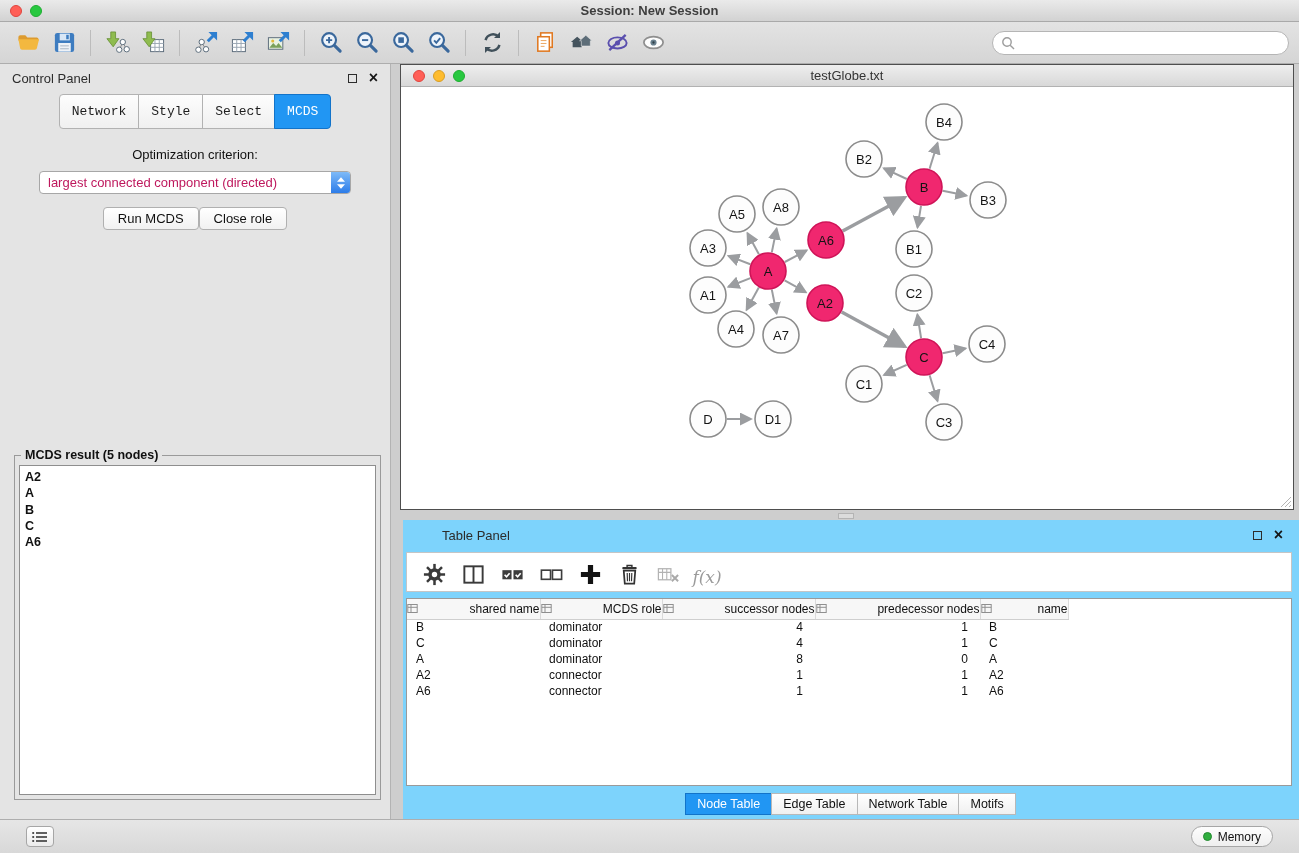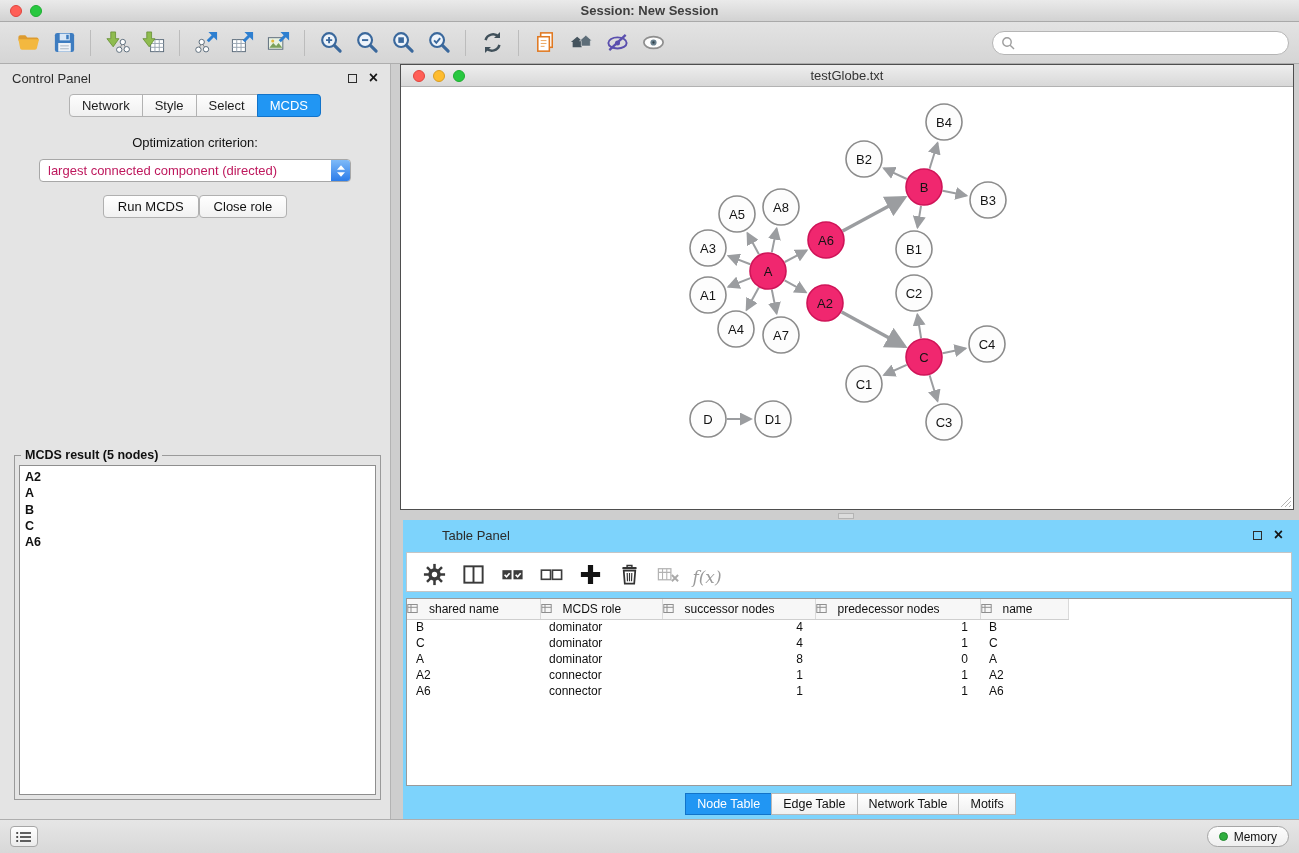--- a/index.html
+++ b/index.html
@@ -32,22 +32,22 @@
   
   .main{position:absolute;top:64px;left:0;right:0;bottom:34px;}
 
   
   .control-panel{position:absolute;left:0;top:0;width:391px;height:100%;background:#e4e4e4;border-right:1px solid #b3b3b3;}
   .panel-header{height:26px;display:flex;align-items:center;padding:2px 12px 0;font-size:13px;color:#2c2c2c;}
   .panel-controls{margin-left:auto;display:flex;align-items:center;gap:12px;}
   .float-icon{width:9px;height:9px;border:1.5px solid #2c2c2c;display:inline-block;}
   .close-icon{font-size:16px;font-weight:bold;color:#151515;line-height:12px;}
   .cp-tabs{display:flex;justify-content:center;margin-top:4px;}
-  .cp-tab{font-size:13px;padding:3px 12px;background:linear-gradient(#fdfdfd,#f0f0f0);
-    border:1px solid #b2b2b2;margin-left:-1px;color:#1d1d1d;}
+  .cp-tab{font-size:13px;padding:9px 12px;background:linear-gradient(#fdfdfd,#f0f0f0);
+    border:1px solid #b2b2b2;margin-left:-1px;color:#1d1d1d;font-family:Liberation Mono, monospace;}
   .cp-tab:first-child{border-radius:4px 0 0 4px;margin-left:0;}
   .cp-tab:last-child{border-radius:0 4px 4px 0;}
   .cp-tab.active{background:var(--accent,#2196f3);border-color:#1273c9;color:#fff;}
   .opt-label{text-align:center;font-size:13px;color:#101010;margin-top:18px;}
   .dropdown{width:312px;height:23px;margin:9px auto 0;background:#fff;border:1px solid #a7a7a7;border-radius:4px;
     display:flex;align-items:center;overflow:hidden;}
   .dd-text{flex:1;font-size:13px;padding-left:8px;color:#be185d;white-space:nowrap;}
   .dd-stepper{width:19px;height:100%;background:linear-gradient(#7ebaf8,#2c7ce9);
     display:flex;flex-direction:column;align-items:center;justify-content:center;gap:2px;}
   .cp-buttons{display:flex;justify-content:center;margin-top:13px;}
@@ -75,32 +75,32 @@
   .tp-header{height:26px;display:flex;align-items:center;padding:4px 16px 0 14px;font-size:13px;color:#2c2c2c;}
   .table-toolbar{position:absolute;left:3px;right:7px;top:32px;height:40px;background:#fff;
     border:1px solid #c5c5c5;display:flex;align-items:center;padding-left:12px;gap:9px;}
   .tt-btn{width:30px;height:30px;display:flex;align-items:flex-end;justify-content:center;}
   .fx{font-family:"DejaVu Serif",serif;font-style:italic;font-size:17px;color:#9b9b9b;}
   .table-container{position:absolute;left:3px;right:7px;top:78px;height:188px;background:#fff;
     border:1px solid #9a9a9a;overflow:hidden;}
   table{border-collapse:collapse;font-size:12px;color:#101010;table-layout:fixed;}
   th{height:20px;background:#f7f7f7;border-right:1px solid #dadada;border-bottom:1px solid #cfcfcf;
     font-weight:normal;font-size:12px;padding:0;}
-  .th-inner{display:flex;align-items:center;justify-content:flex-start;gap:11px;}
+  .th-inner{display:flex;align-items:center;justify-content:space-between;gap:11px;}
   td{height:16px;padding:0 12px 0 9px;white-space:nowrap;overflow:hidden;}
   td.num{text-align:right;}
   .table-tabs{position:absolute;left:0;right:0;top:273px;display:flex;justify-content:center;}
   .table-tab{font-size:12.5px;padding:3px 11px;background:linear-gradient(#ffffff,#f0f0f0);
     border:1px solid #b8b8b8;margin-left:-1px;color:#101010;}
   .table-tab.active{background:var(--accent,#2196f3);border-color:#1273c9;color:#fff;}
 
   
   .statusbar{position:absolute;left:0;bottom:0;width:100%;height:34px;
     background:linear-gradient(#e6e6e6,#d8d8d8);border-top:1px solid #aeaeae;
-    display:flex;align-items:center;padding:0 10px;}
+    display:flex;align-items:center;padding:0 26px;}
   .status-list-btn{width:28px;height:21px;background:linear-gradient(#ffffff,#ebebeb);
     border:1px solid #a6a6a6;border-radius:4px;display:flex;align-items:center;justify-content:center;}
   .memory-btn{margin-left:auto;height:21px;border:1px solid #a6a6a6;border-radius:11px;
     background:linear-gradient(#fdfdfd,#efefef);display:flex;align-items:center;gap:6px;padding:0 11px;
     font-size:12px;color:#101010;}
   .memory-dot{width:9px;height:9px;border-radius:50%;background:#2fae3e;border:1px solid #23882f;}
 </style>
 </head>
 <body>
 

